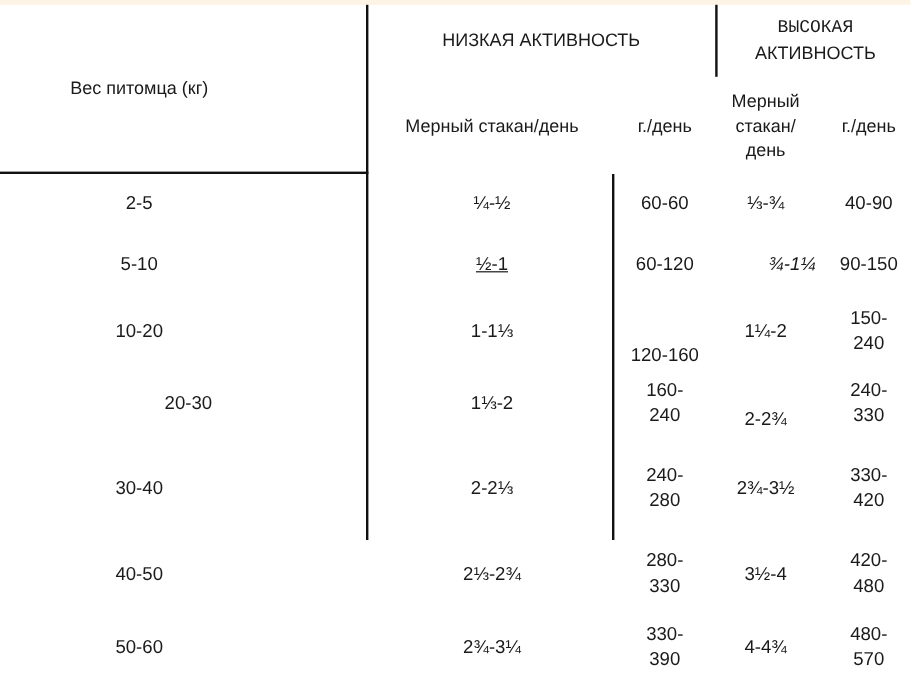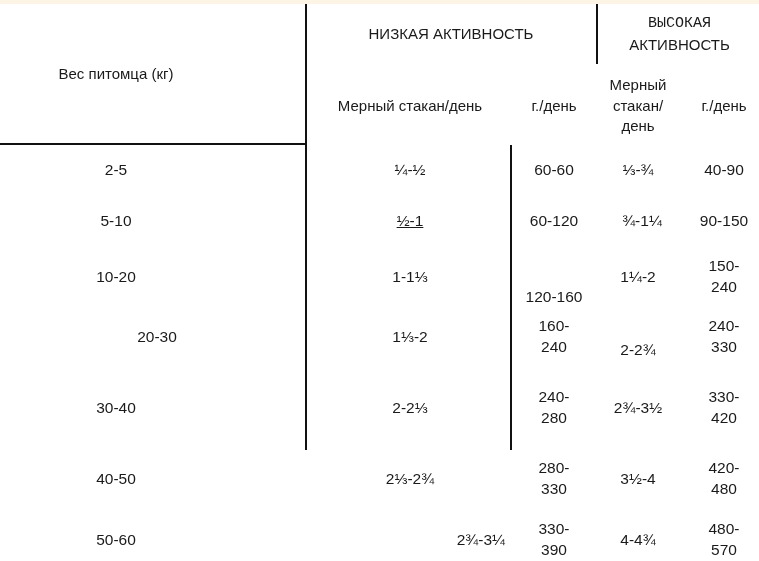--- a/index.html
+++ b/index.html
@@ -43,21 +43,21 @@
       <div class="t cell" style="left: 0px; width: 232px; top: 160px;">2-5</div>
       <div class="t cell" style="left: 315px; width: 190px; top: 160px;">¼-½</div>
       <div class="t cell" style="left: 512px; width: 84px; top: 160px;">60-60</div>
       <div class="t cell" style="left: 598px; width: 80px; top: 160px;">⅓-¾</div>
       <div class="t cell" style="left: 684px; width: 80px; top: 160px;">40-90</div>
     </div>
     <div>
       <div class="t cell" style="left: 0px; width: 232px; top: 211px;">5-10</div>
       <div class="t cell" style="left: 315px; width: 190px; top: 211px; text-decoration: underline;">½-1</div>
       <div class="t cell" style="left: 512px; width: 84px; top: 211px;">60-120</div>
-      <div class="t cell" style="left: 602px; width: 80px; top: 211px;">¾-1¼</div>
+      <div class="t cell" style="left: 620px; width: 80px; top: 211px; font-style: italic;">¾-1¼</div>
       <div class="t cell" style="left: 684px; width: 80px; top: 211px;">90-150</div>
     </div>
     <div>
       <div class="t cell" style="left: 0px; width: 232px; top: 267px;">10-20</div>
       <div class="t cell" style="left: 315px; width: 190px; top: 267px;">1-1⅓</div>
       <div class="t cell" style="left: 512px; width: 84px; top: 267px; margin-top: 20px;">120-160</div>
       <div class="t cell" style="left: 598px; width: 80px; top: 267px;">1¼-2</div>
       <div class="t cell" style="left: 684px; width: 80px; top: 256px;">150-</div>
       <div class="t cell" style="left: 684px; width: 80px; top: 277px;">240</div>
     </div>
@@ -83,20 +83,20 @@
       <div class="t cell" style="left: 0px; width: 232px; top: 469px;">40-50</div>
       <div class="t cell" style="left: 315px; width: 190px; top: 469px;">2⅓-2¾</div>
       <div class="t cell" style="left: 512px; width: 84px; top: 458px;">280-</div>
       <div class="t cell" style="left: 512px; width: 84px; top: 479px;">330</div>
       <div class="t cell" style="left: 598px; width: 80px; top: 469px;">3½-4</div>
       <div class="t cell" style="left: 684px; width: 80px; top: 458px;">420-</div>
       <div class="t cell" style="left: 684px; width: 80px; top: 479px;">480</div>
     </div>
     <div>
       <div class="t cell" style="left: 0px; width: 232px; top: 530px;">50-60</div>
-      <div class="t cell" style="left: 315px; width: 190px; top: 530px; text-align: right;">2¾-3¼</div>
+      <div class="t cell" style="left: 315px; width: 190px; top: 530px;">2¾-3¼</div>
       <div class="t cell" style="left: 512px; width: 84px; top: 519px;">330-</div>
       <div class="t cell" style="left: 512px; width: 84px; top: 540px;">390</div>
       <div class="t cell" style="left: 598px; width: 80px; top: 530px;">4-4¾</div>
       <div class="t cell" style="left: 684px; width: 80px; top: 519px;">480-</div>
       <div class="t cell" style="left: 684px; width: 80px; top: 540px;">570</div>
     </div>
   </div>
 
 </body></html>

